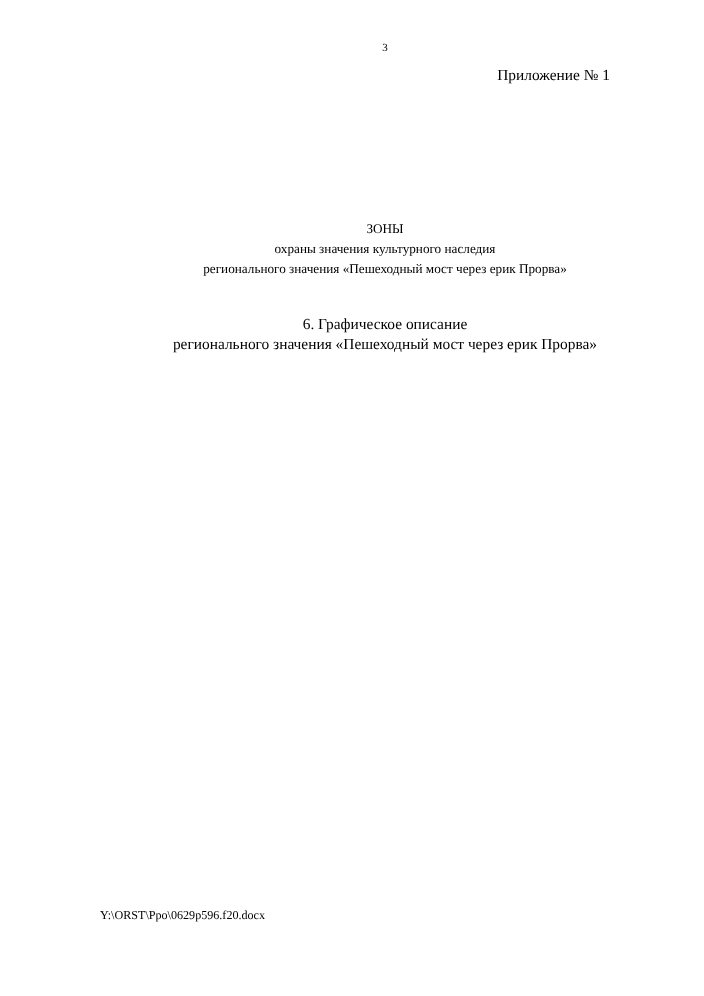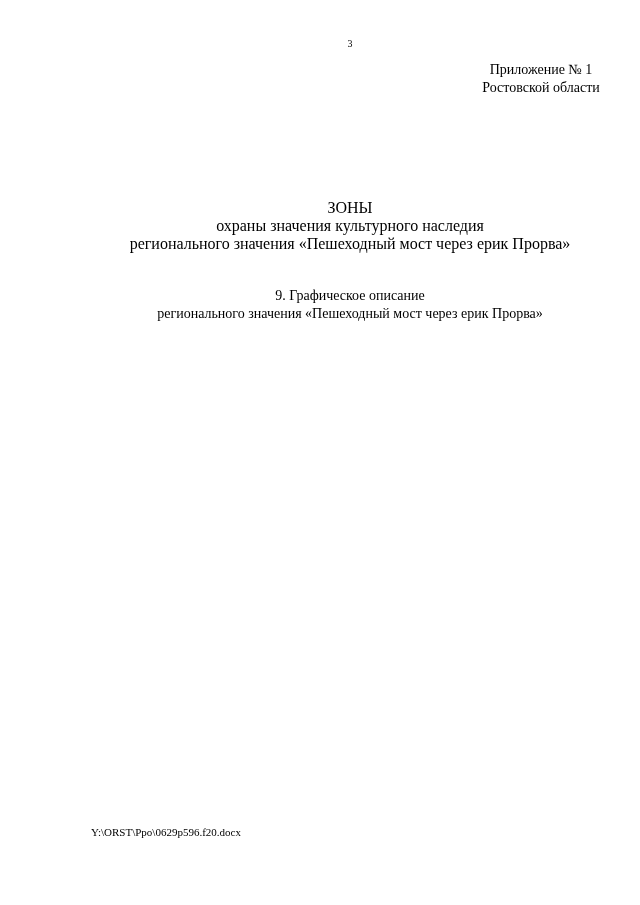--- a/index.html
+++ b/index.html
@@ -18,35 +18,34 @@
     .page-number {
       position: absolute;
       left: 340px;
       top: 38px;
       width: 20px;
       text-align: center;
       font-size: 10px;
     }
     .appendix-block {
       position: absolute;
-      left: 466px;
+      left: 452px;
       top: 61px;
       width: 150px;
-      text-align: center;
       font-size: 14px;
       line-height: 18px;
     }
     .appendix-block div { white-space: nowrap; }
     .title-block {
       position: absolute;
       left: 80px;
       top: 199px;
       width: 540px;
       text-align: center;
-      font-size: 16px;
+      font-size: 12px;
       line-height: 18px;
     }
     .title-block div { white-space: nowrap; }
     .section-block {
       position: absolute;
       left: 80px;
       top: 287px;
       width: 540px;
       text-align: center;
       font-size: 14px;
@@ -61,27 +60,26 @@
       white-space: nowrap;
     }
   </style>
 </head>
 <body>
 
 <div class="page-number">3</div>
 
 <div class="appendix-block">
   <div>Приложение № 1</div>
-  <div>Ростовской области</div>
 </div>
 
 <div class="title-block">
   <div>ЗОНЫ</div>
   <div>охраны значения культурного наследия</div>
   <div>регионального значения «Пешеходный мост через ерик Прорва»</div>
 </div>
 
 <div class="section-block">
-  <div>9. Графическое описание</div>
+  <div>6. Графическое описание</div>
   <div>регионального значения «Пешеходный мост через ерик Прорва»</div>
 </div>
 
 <div class="footer-path">Y:\ORST\Ppo\0629p596.f20.docx</div>
 
 </body></html>

